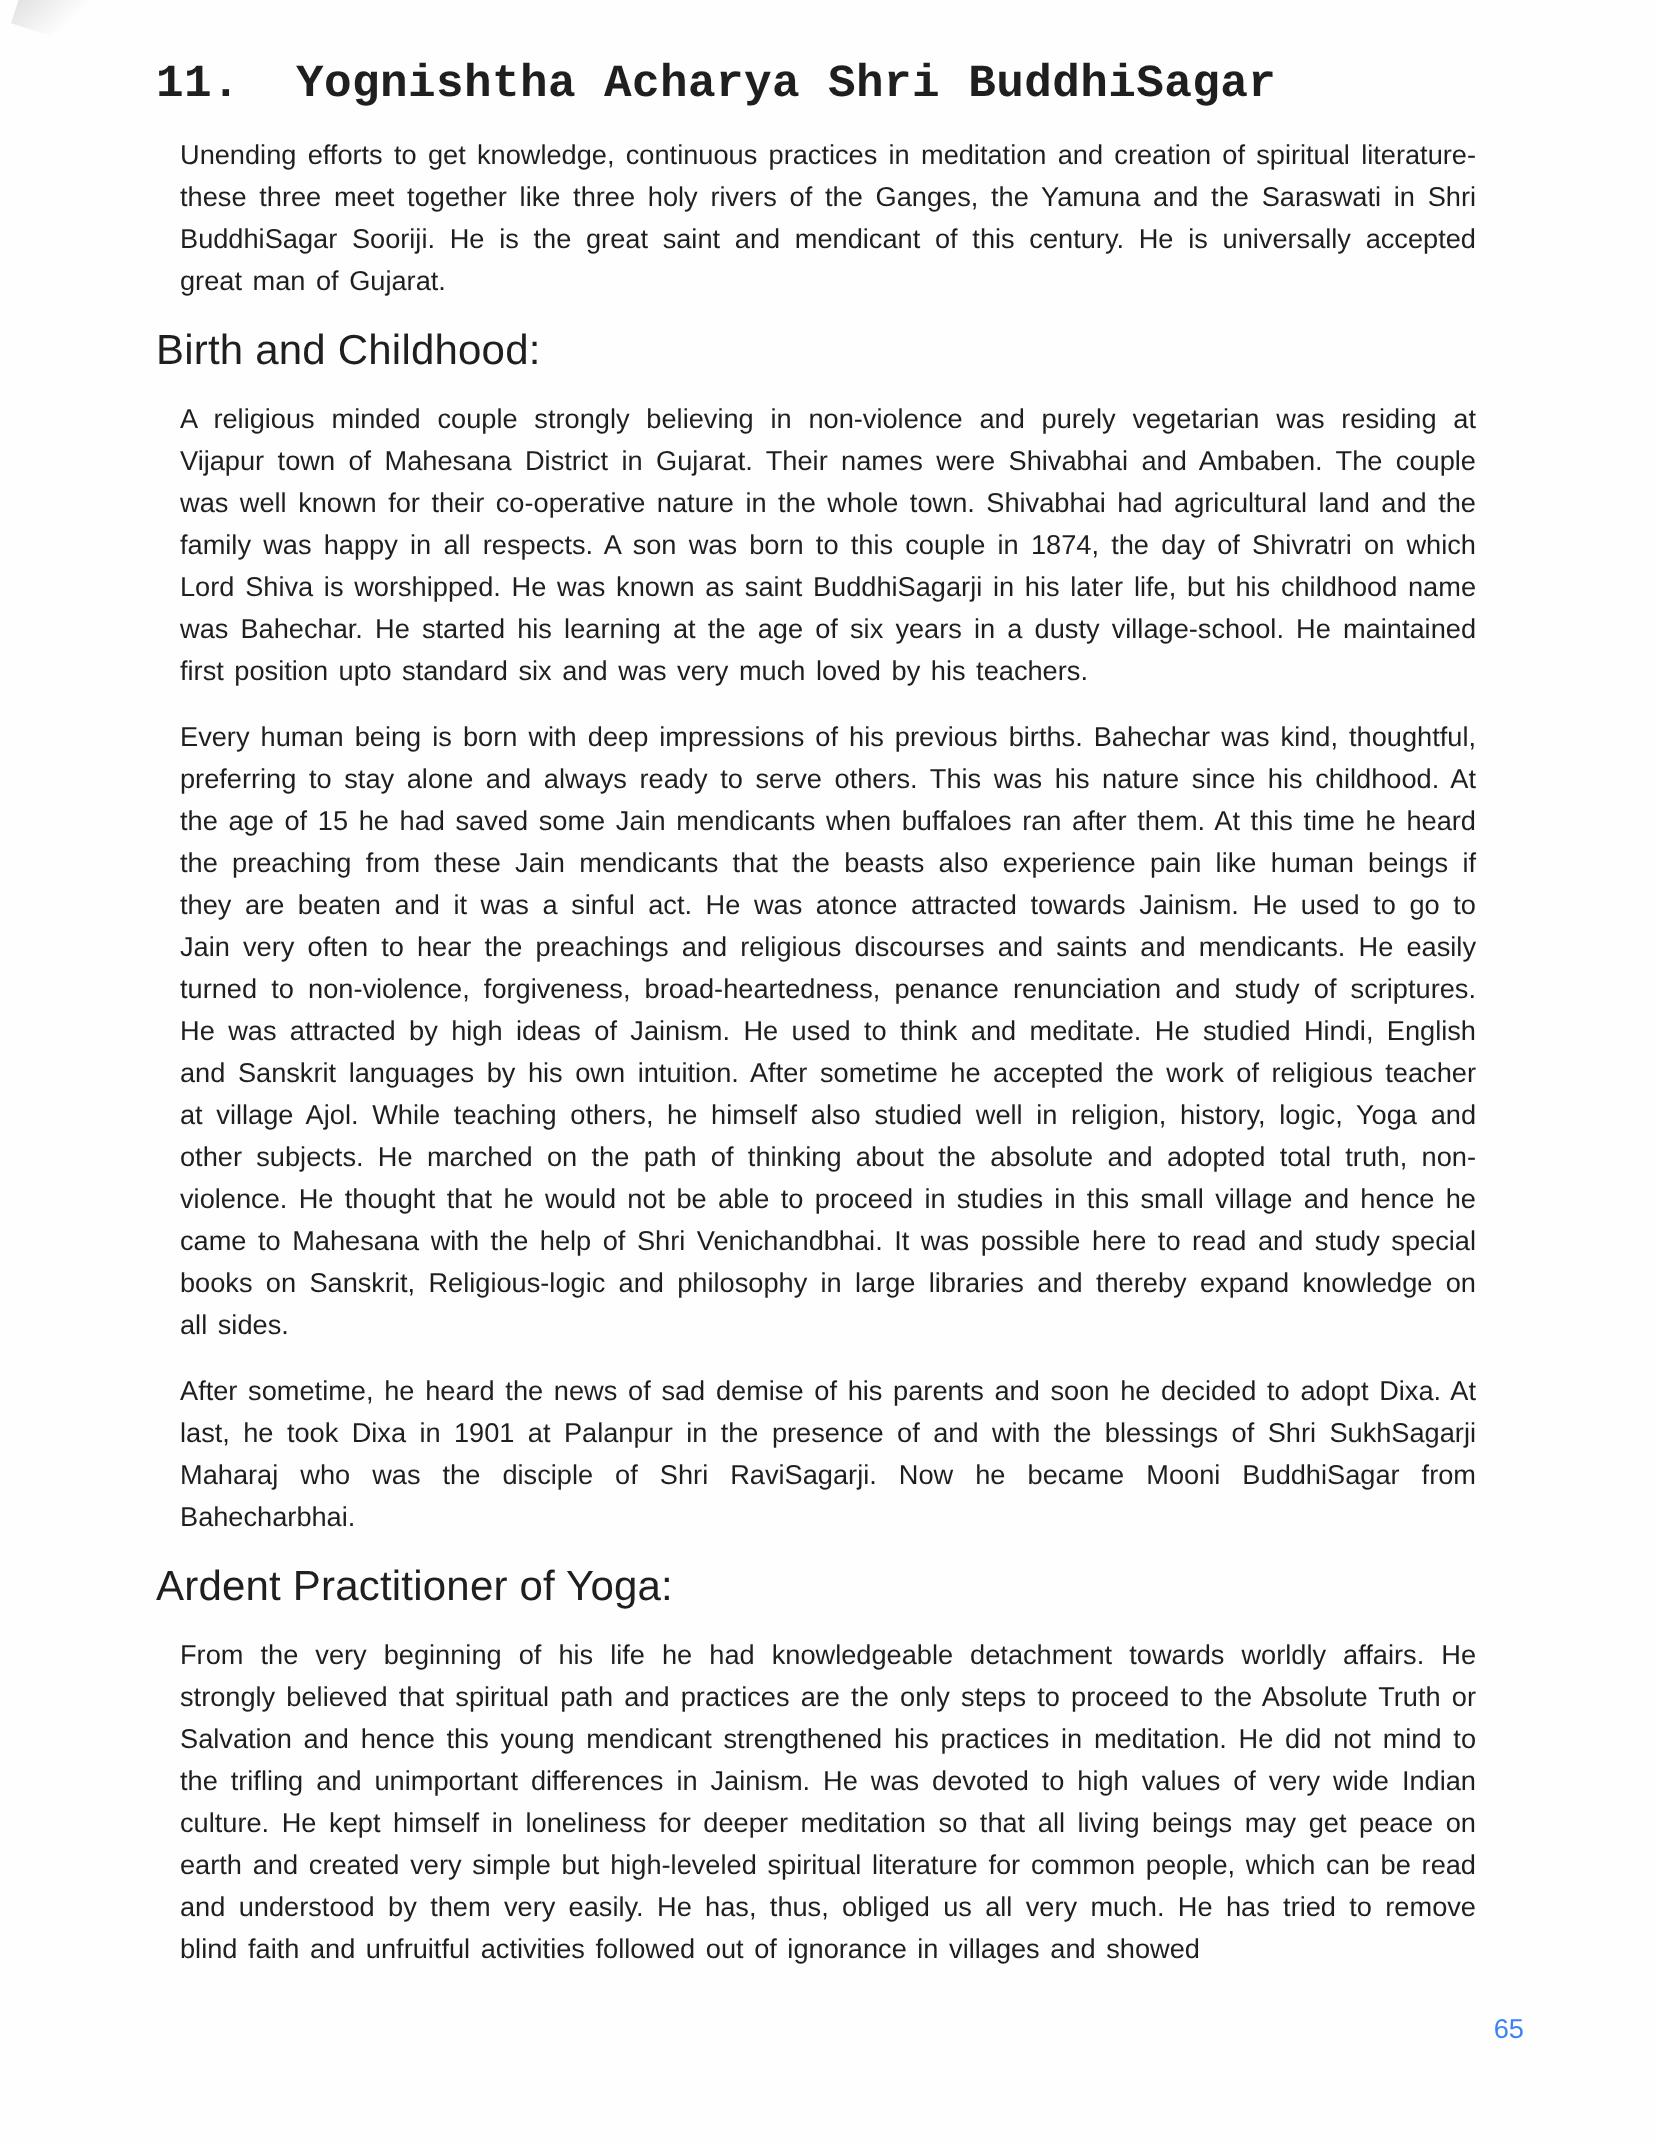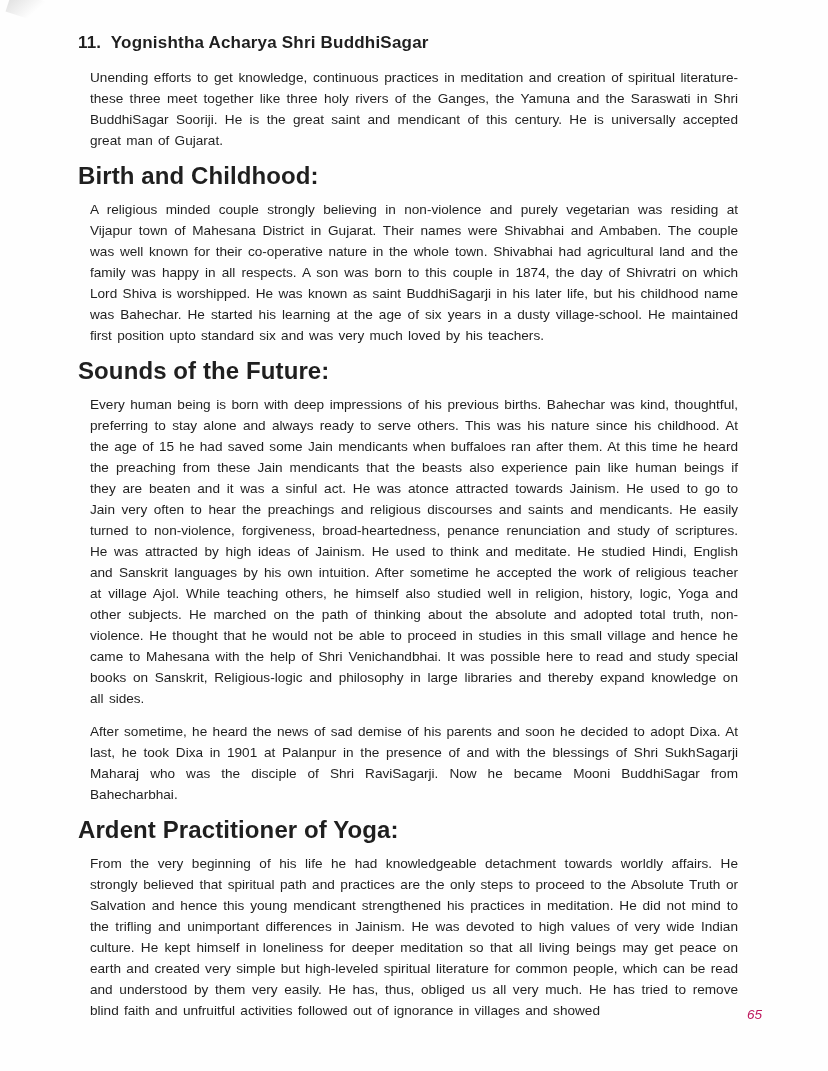--- a/index.html
+++ b/index.html
@@ -24,68 +24,67 @@
     left: 8px;
     top: -4px;
     width: 38px;
     height: 22px;
     background: linear-gradient(120deg, rgba(160,160,160,0.35), rgba(200,200,200,0.0) 70%);
     transform: rotate(18deg);
     pointer-events: none;
   }
   h1.doc-title {
     margin: 0 0 10px 0;
-    font-size: 17px;
+    font-size: 23px;
     line-height: 25px;
     font-weight: bold;
     letter-spacing: 0.2px;
     white-space: pre-wrap;
+    font-family: Liberation Mono, monospace;
   }
   p.body-text {
     margin: 12px;
     font-size: 13.6px;
     line-height: 21px;
     text-align: justify;
     word-spacing: 1.5px;
   }
   h2.section-heading {
     margin: 14px 0 1px 0;
-    font-size: 24px;
+    font-size: 21px;
     line-height: 22px;
-    font-weight: bold;
+    font-weight: normal;
     letter-spacing: 0.1px;
   }
   .page-number {
     position: absolute;
     top: 1004px;
     right: 66px;
     font-size: 13.6px;
     line-height: 21px;
-    color: #be185d;
-    font-style: italic;
+    color: #3b82f6;
   }
 </style>
 </head>
 <body>
 
 <div class="page">
 
   <div class="scan-artifact"></div>
 
   <h1 class="doc-title">11.  Yognishtha Acharya Shri BuddhiSagar</h1>
 
   <p class="body-text">Unending efforts to get knowledge, continuous practices in meditation and creation of spiritual literature-these three meet together like three holy rivers of the Ganges, the Yamuna and the Saraswati in Shri BuddhiSagar Sooriji.  He is the great saint and mendicant of this century.  He is universally accepted great man of Gujarat.</p>
 
   <section>
     <h2 class="section-heading">Birth and Childhood:</h2>
     <p class="body-text">A religious minded couple strongly believing in non-violence and purely vegetarian was residing at Vijapur town of Mahesana District in Gujarat.  Their names were Shivabhai and Ambaben.  The couple was well known for their co-operative nature in the whole town.  Shivabhai had agricultural land and the family was happy in all respects.  A son was born to this couple in 1874, the day of Shivratri on which Lord Shiva is worshipped.  He was known as saint BuddhiSagarji in his later life, but his childhood name was Bahechar.  He started his learning at the age of six years in a dusty village-school.  He maintained first position upto standard six and was very much loved by his teachers.</p>
   </section>
 
   <section>
-    <h2 class="section-heading">Sounds of the Future:</h2>
     <p class="body-text">Every human being is born with deep impressions of his previous births.  Bahechar was kind, thoughtful, preferring to stay alone and always ready to serve others.  This was his nature since his childhood.  At the age of 15 he had saved some Jain mendicants when buffaloes ran after them.  At this time he heard the preaching from these Jain mendicants that the beasts also experience pain like human beings if they are beaten and it was a sinful act.  He was atonce attracted towards Jainism. He used to go to Jain very often to hear the preachings and religious discourses and saints and mendicants.  He easily turned to non-violence, forgiveness, broad-heartedness, penance renunciation and study of scriptures.  He was attracted by high ideas of Jainism.  He used to think and meditate. He studied Hindi, English and Sanskrit languages by his own intuition.  After sometime he accepted the work of religious teacher at village Ajol.  While teaching others, he himself also studied well in religion, history, logic, Yoga and other subjects.  He marched on the path of thinking about the absolute and adopted total truth, non-violence.  He thought that he would not be able to proceed in studies in this small village and hence he came to Mahesana with the help of Shri Venichandbhai.  It was possible here to read and study special books on Sanskrit, Religious-logic and philosophy in large libraries and thereby expand knowledge on all sides.</p>
   </section>
 
   <section>
     <p class="body-text">After sometime, he heard the news of sad demise of his parents and soon he decided to adopt Dixa. At last, he took Dixa in 1901 at Palanpur in the presence of and with the blessings of Shri SukhSagarji Maharaj who was the disciple of Shri RaviSagarji.  Now he became Mooni BuddhiSagar from Bahecharbhai.</p>
   </section>
 
   <section>
     <h2 class="section-heading">Ardent Practitioner of Yoga:</h2>
     <p class="body-text">From the very beginning of his life he had knowledgeable detachment towards worldly affairs.  He strongly believed that spiritual path and practices are the only steps to proceed to the Absolute Truth or Salvation and hence this young mendicant strengthened his practices in meditation.  He did not mind to the trifling and unimportant differences in Jainism.  He was devoted to high values of very wide Indian culture.  He kept himself in loneliness for deeper meditation so that all living beings may get peace on earth and created very simple but high-leveled spiritual literature for common people, which can be read and understood by them very easily.  He has, thus, obliged us all very much.  He has tried to remove blind faith and unfruitful activities followed out of ignorance in villages and showed</p>

